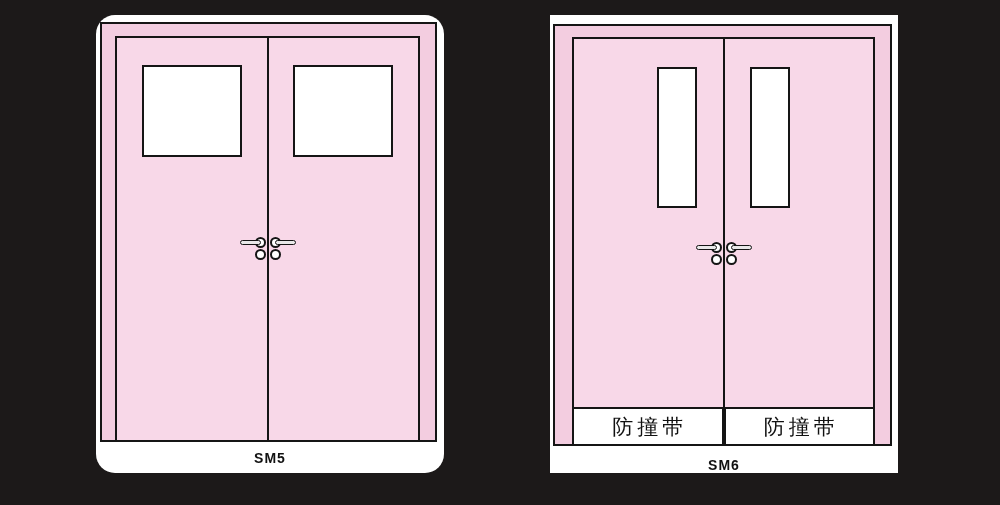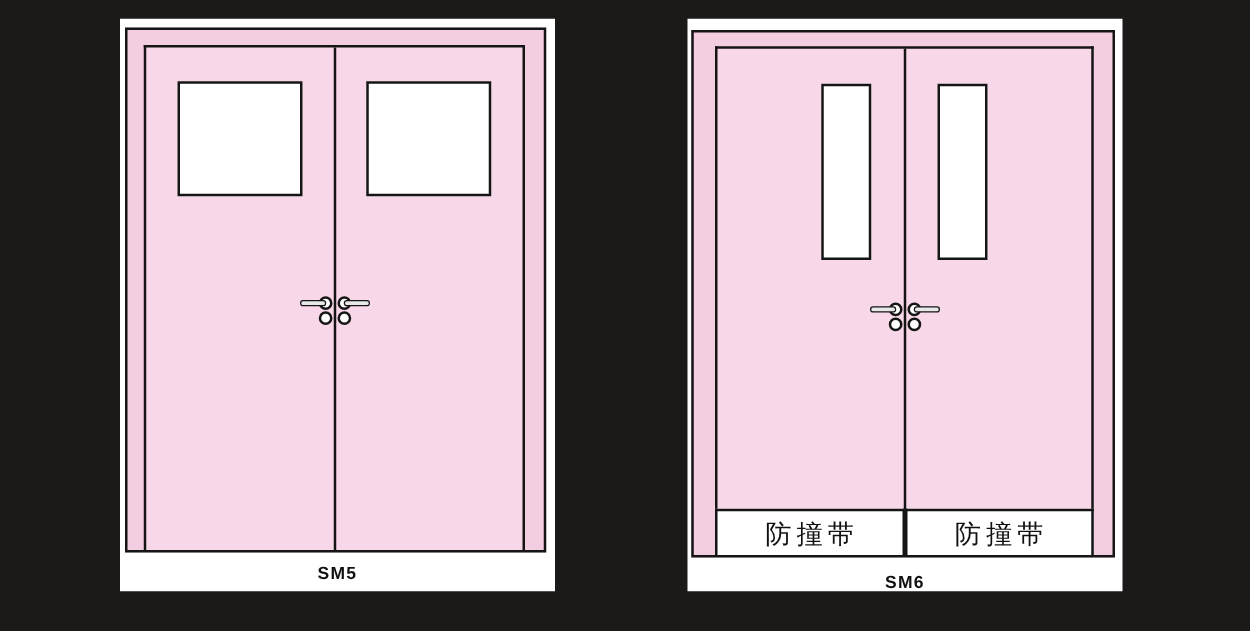--- a/index.html
+++ b/index.html
@@ -12,21 +12,21 @@
   }
   #stage { position: absolute; left: 0; top: 0; width: 1000px; height: 505px; }
 
   .panel {
     position: absolute;
     top: 15px;
     width: 348px;
     height: 458px;
     background: #ffffff;
   }
-  #panel-sm5 { left: 96px; }
+  #panel-sm5 { left: 96px; border-radius: 19px; }
   #panel-sm6 { left: 550px; }
 
   .frame {
     position: absolute;
     background: #f3cde0;
     border: 2px solid #151515;
   }
   .f5 { left: 4px; top: 7px;  width: 337px; height: 420px; }
   .f6 { left: 3px; top: 9px;  width: 339px; height: 422px; }
 

